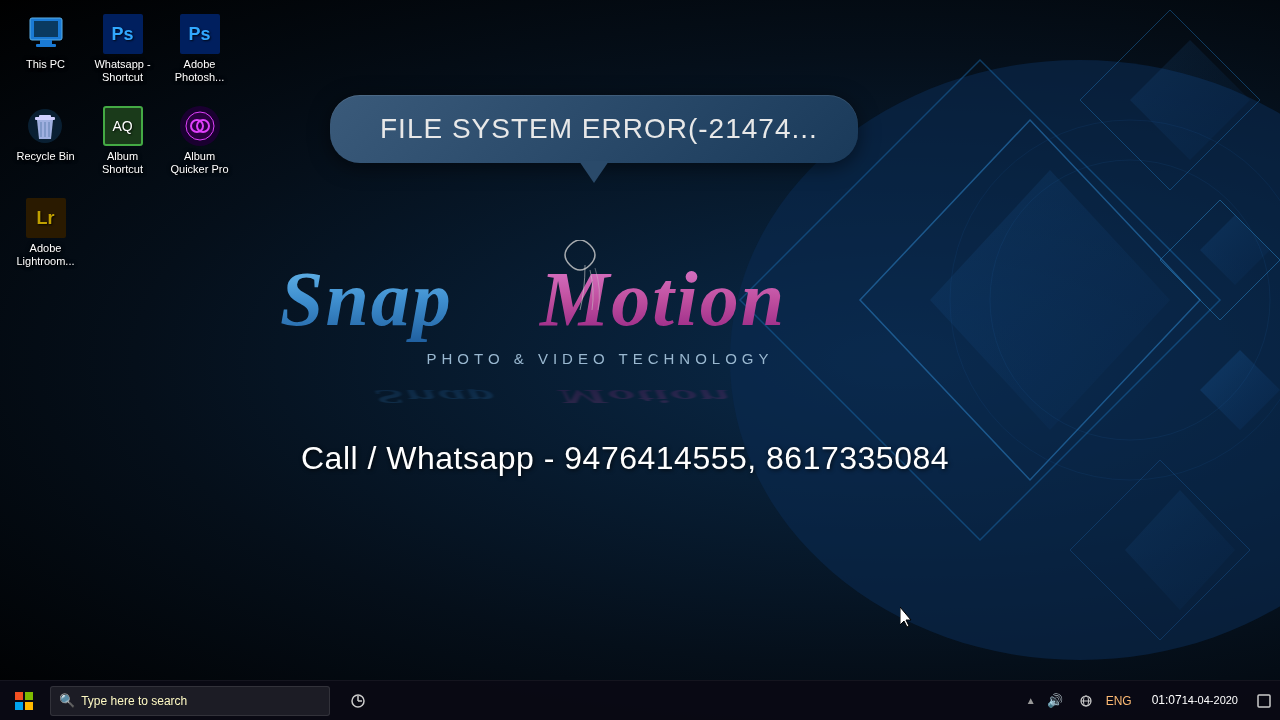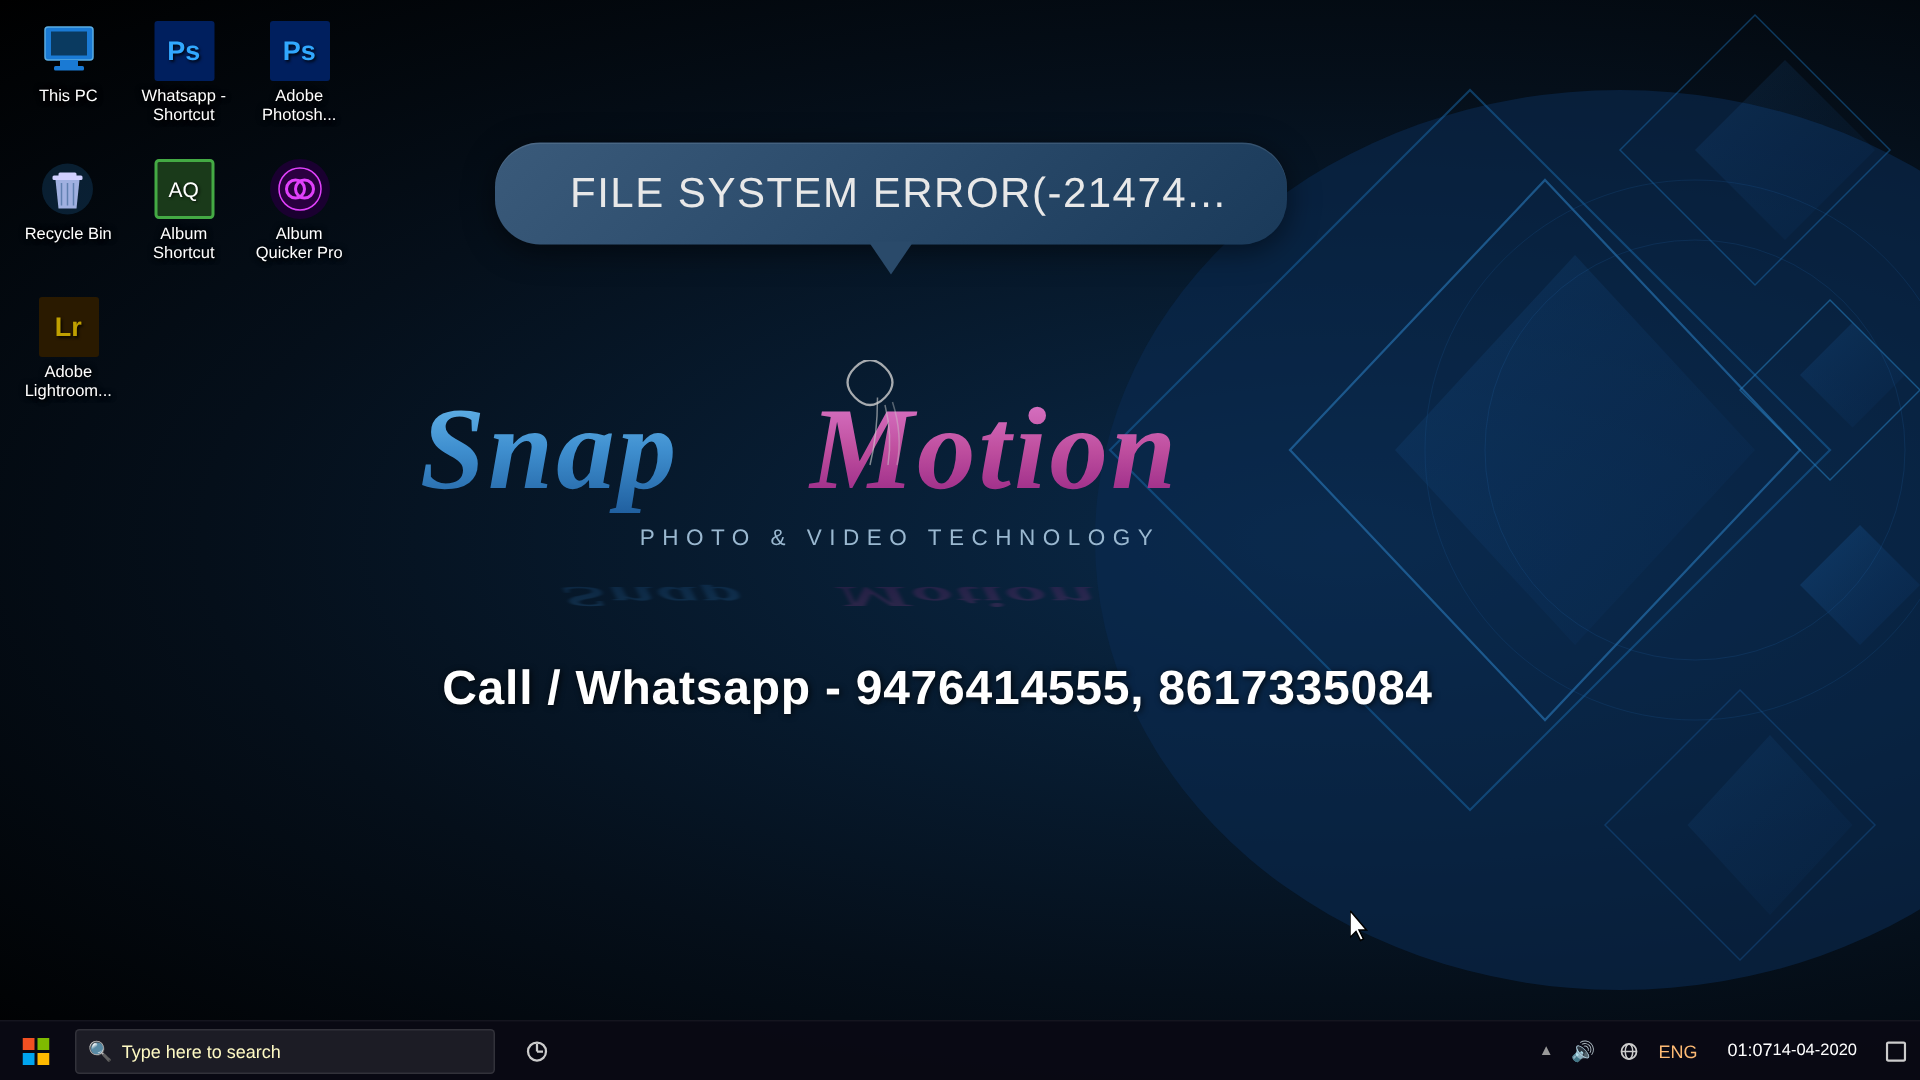--- a/index.html
+++ b/index.html
@@ -109,21 +109,21 @@
     }
 
     .contact-text {
       position: absolute;
       top: 440px;
       left: 200px;
       width: 850px;
       text-align: center;
       color: #fff;
       font-size: 32px;
-      font-weight: 700;
+      font-weight: 400;
       letter-spacing: 0.5px;
       text-shadow: 1px 1px 4px rgba(0,0,0,0.8);
     }
 
     
     .taskbar {
       position: absolute;
       bottom: 0;
       left: 0;
       width: 100%;

